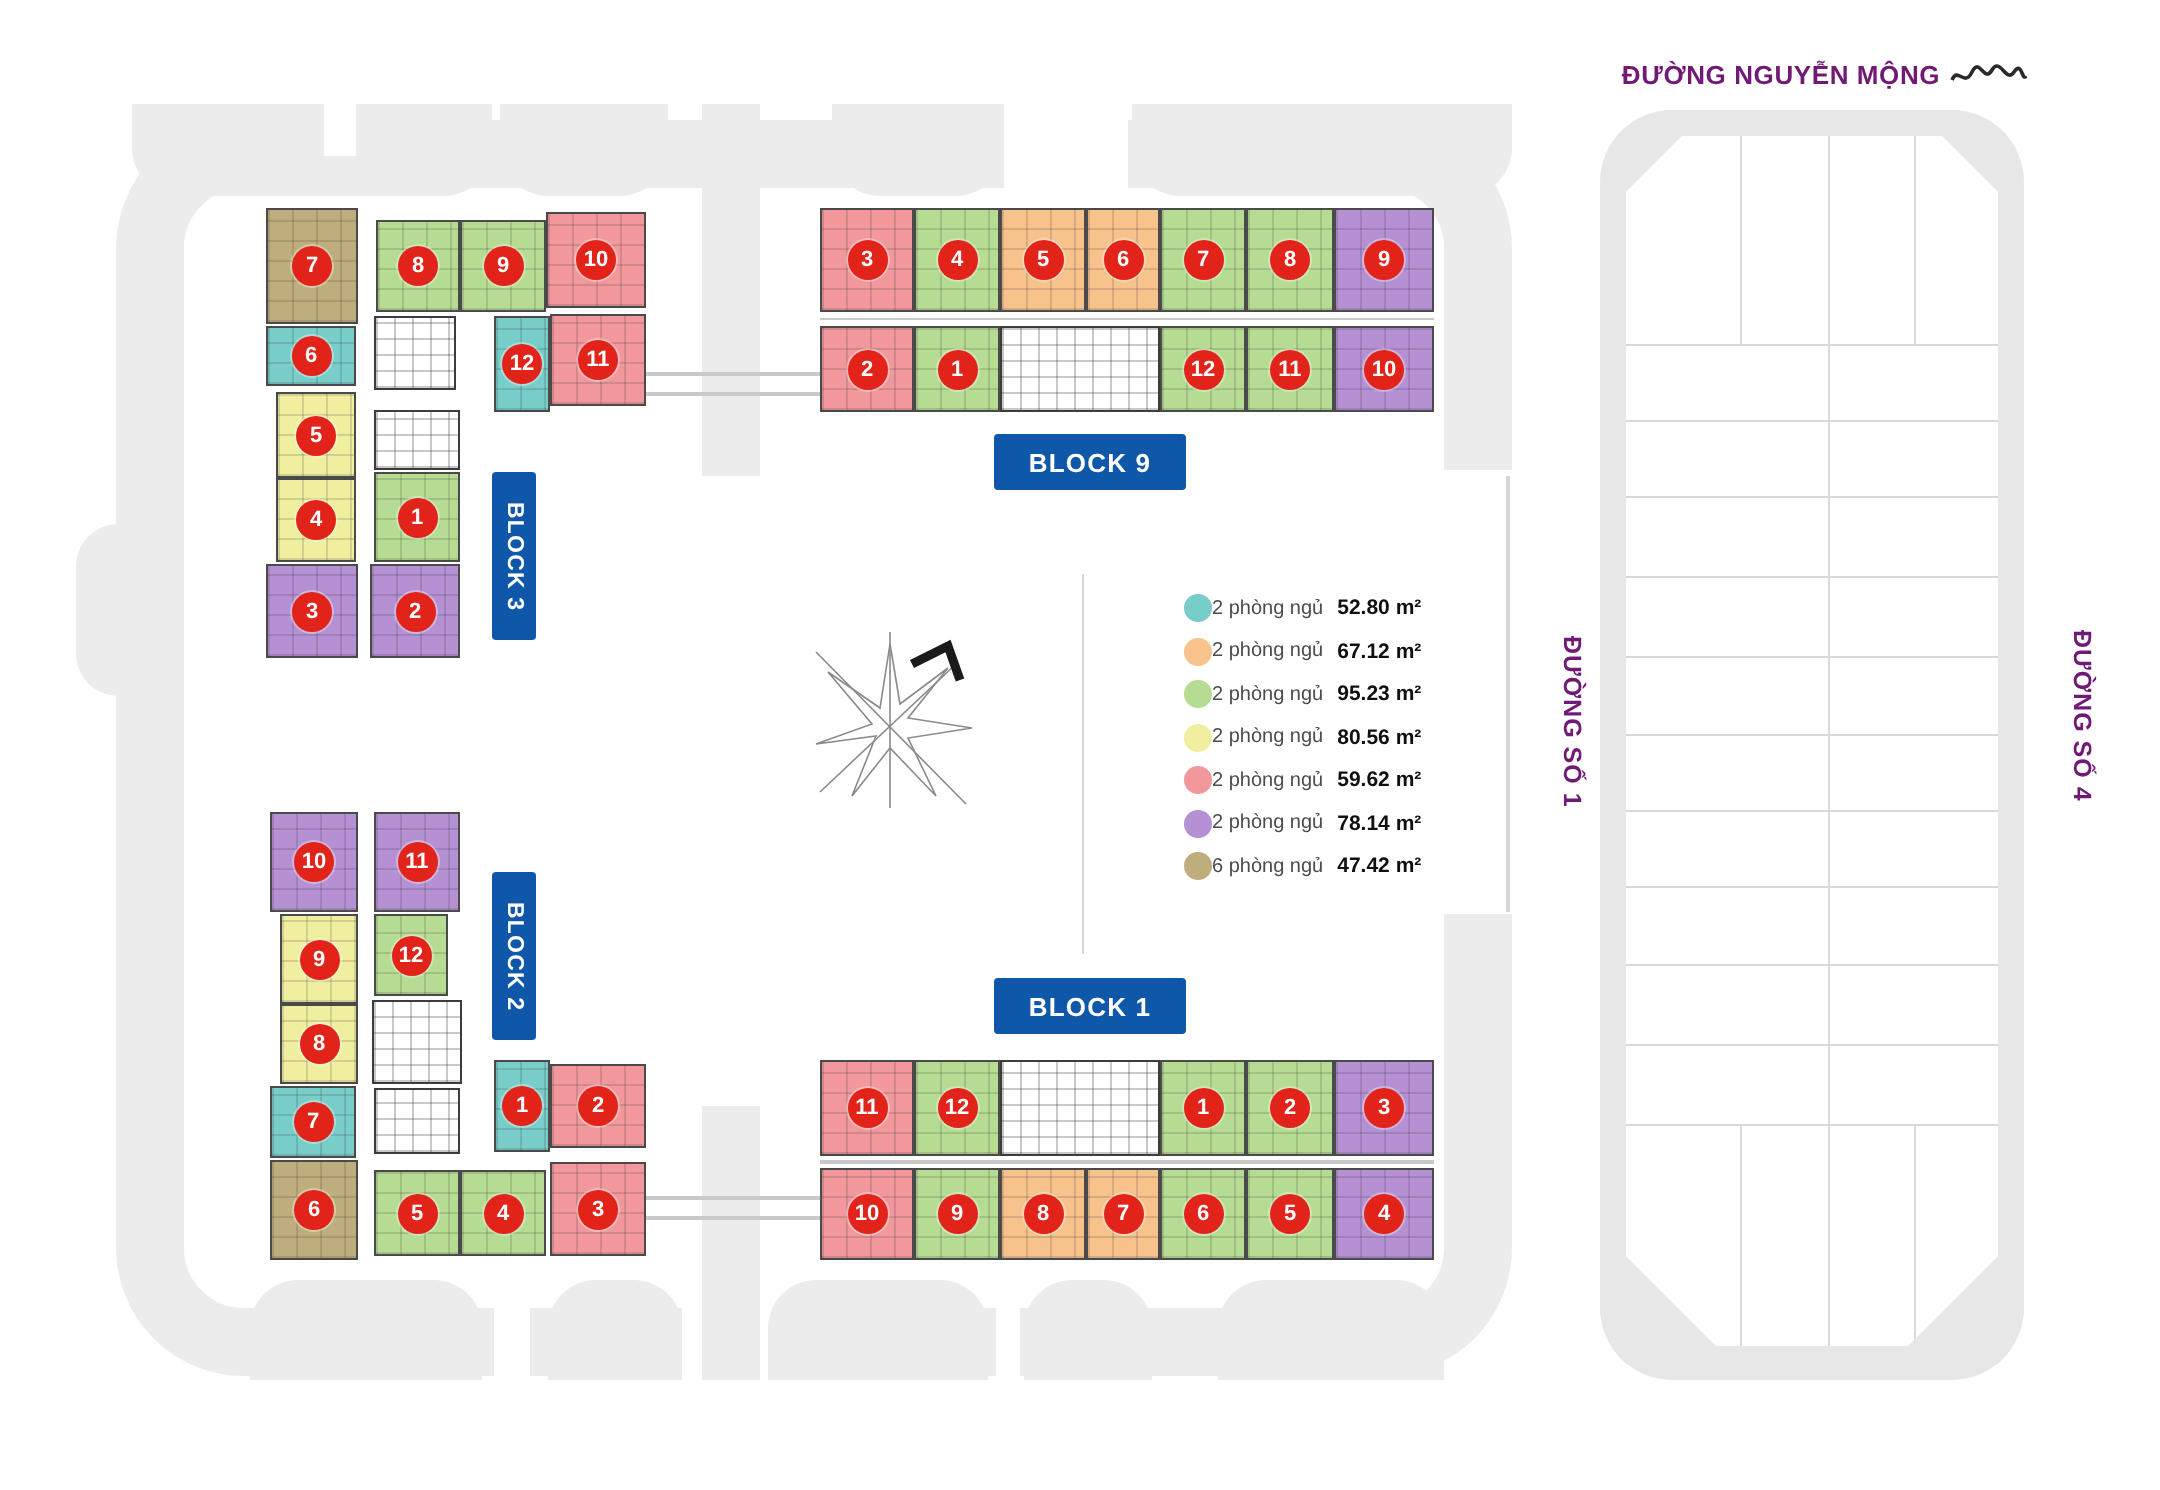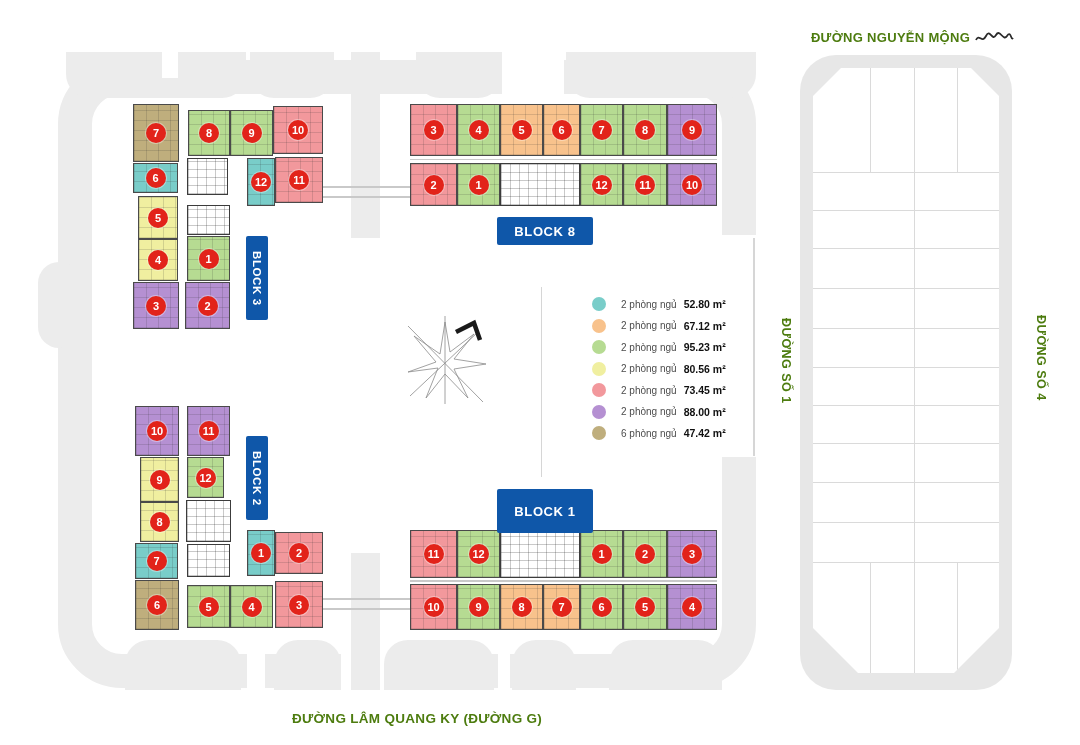--- a/index.html
+++ b/index.html
@@ -21,27 +21,27 @@
         background-image:
           repeating-linear-gradient(0deg, rgba(40,40,40,.25) 0 1px, transparent 1px 8px),
           repeating-linear-gradient(90deg, rgba(40,40,40,.25) 0 1px, transparent 1px 9px);}
   .badge{width:20px;height:20px;border-radius:50%;background:#e2231a;color:#fff;
          font-weight:bold;font-size:11px;display:flex;align-items:center;justify-content:center;
          box-shadow:0 0 0 1px rgba(255,255,255,.35)}
   .blocklabel{position:absolute;background:#0f57a9;color:#fff;font-weight:bold;
          display:flex;align-items:center;justify-content:center;letter-spacing:.6px;
          font-size:13px;border-radius:2px}
   .blocklabel.v{writing-mode:vertical-rl;font-size:11.5px}
-  .street{position:absolute;color:#4d7c0f;font-weight:bold;font-size:13px;
+  .street{position:absolute;color:#701a75;font-weight:bold;font-size:13px;
          letter-spacing:.3px;white-space:nowrap}
   .street.v{writing-mode:vertical-rl;font-size:12.5px;letter-spacing:.5px}
   .legend{position:absolute;left:592px;top:296px;width:170px}
   .legend-row{position:absolute;left:0;height:16px;display:flex;align-items:center}
   .sw{width:14px;height:14px;border-radius:50%;flex:0 0 auto}
-  .leg-bed{font-size:10px;color:#4c4c4c;margin-left:15px}
+  .leg-bed{font-size:10px;color:#4c4c4c;margin-left:0}
   .leg-area{font-size:10.5px;color:#101010;font-weight:bold;margin-left:7px}
   .parcel-outer{position:absolute;left:800px;top:55px;width:212px;height:635px;
          background:#e7e7e7;border-radius:36px}
   .parcel-inner{position:absolute;left:813px;top:68px;width:186px;height:605px;background:#fff;
          clip-path:polygon(28px 0, calc(100% - 28px) 0, 100% 28px, 100% calc(100% - 45px),
                   calc(100% - 45px) 100%, 45px 100%, 0 calc(100% - 45px), 0 28px)}
   .lot{position:absolute;background:#dadada}
 </style>
 </head>
 <body>
@@ -229,22 +229,22 @@
         <span class="badge">5</span>
       </div>
       <div class="unit" style="left: 230px; top: 585px; width: 43px; height: 43px; background-color: rgb(182, 219, 146);">
         <span class="badge">4</span>
       </div>
       <div class="unit" style="left: 275px; top: 581px; width: 48px; height: 47px; background-color: rgb(242, 152, 156);">
         <span class="badge">3</span>
       </div>
     </div>
 
-  <div class="blocklabel" style="left:497px;top:217px;width:96px;height:28px">BLOCK 8</div>
-  <div class="blocklabel" style="left:497px;top:489px;width:96px;height:44px">BLOCK 1</div>
+  <div class="blocklabel" style="left:497px;top:217px;width:96px;height:28px">BLOCK 9</div>
+  <div class="blocklabel" style="left:497px;top:489px;width:96px;height:28px">BLOCK 1</div>
   <div class="blocklabel v" style="left:246px;top:236px;width:22px;height:84px">BLOCK 3</div>
   <div class="blocklabel v" style="left:246px;top:436px;width:22px;height:84px">BLOCK 2</div>
 
   <div class="legend" id="legend">
       <div class="legend-row" style="top: 0px;">
         <span class="sw" style="background-color: rgb(121, 205, 201);"></span>
         <span class="leg-bed">2 phòng ngủ</span>
         <span class="leg-area">52.80 m²</span>
       </div>
       <div class="legend-row" style="top: 21.5px;">
@@ -258,26 +258,26 @@
         <span class="leg-area">95.23 m²</span>
       </div>
       <div class="legend-row" style="top: 64.5px;">
         <span class="sw" style="background-color: rgb(240, 239, 160);"></span>
         <span class="leg-bed">2 phòng ngủ</span>
         <span class="leg-area">80.56 m²</span>
       </div>
       <div class="legend-row" style="top: 86px;">
         <span class="sw" style="background-color: rgb(242, 152, 156);"></span>
         <span class="leg-bed">2 phòng ngủ</span>
-        <span class="leg-area">73.45 m²</span>
+        <span class="leg-area">59.62 m²</span>
       </div>
       <div class="legend-row" style="top: 107.5px;">
         <span class="sw" style="background-color: rgb(181, 144, 210);"></span>
         <span class="leg-bed">2 phòng ngủ</span>
-        <span class="leg-area">88.00 m²</span>
+        <span class="leg-area">78.14 m²</span>
       </div>
       <div class="legend-row" style="top: 129px;">
         <span class="sw" style="background-color: rgb(191, 174, 125);"></span>
         <span class="leg-bed">6 phòng ngủ</span>
         <span class="leg-area">47.42 m²</span>
       </div>
     </div>
 
   <svg class="abs" style="left:398px;top:312px" width="96" height="96" viewBox="0 0 96 96">
     <g stroke="#8a8a8a" stroke-width="0.8" fill="none">
@@ -312,15 +312,14 @@
     </div>
 
   <div class="street" style="left:810px;top:30px;width:205px;display:flex;align-items:center;justify-content:center;gap:4px">
     <span>ĐƯỜNG NGUYỄN MỘNG</span>
     <svg width="40" height="14" viewBox="0 0 40 14">
       <path d="M2,9 C5,2 8,13 12,5 S18,11 22,4 S29,11 33,5 S37,10 39,7" stroke="#2a2a2a" stroke-width="1.8" fill="none"></path>
     </svg>
   </div>
   <div class="street v" style="left:779px;top:318px">ĐƯỜNG SỐ 1</div>
   <div class="street v" style="left:1034px;top:315px">ĐƯỜNG SỐ 4</div>
-  <div class="street" style="left:292px;top:711px;font-size:13.5px">ĐƯỜNG LÂM QUANG KY (ĐƯỜNG G)</div>
 
 </div>
 
 </body></html>

